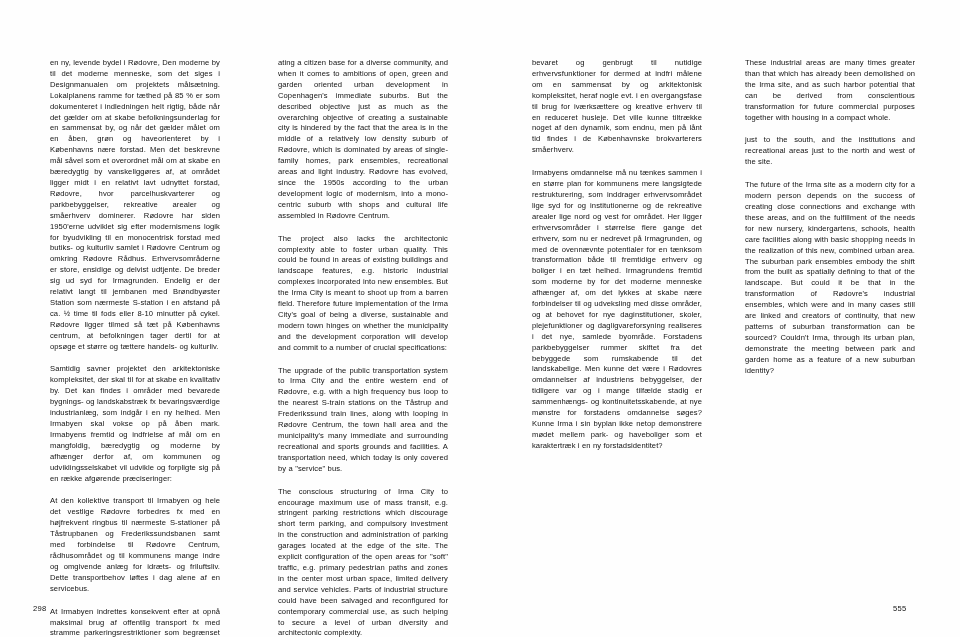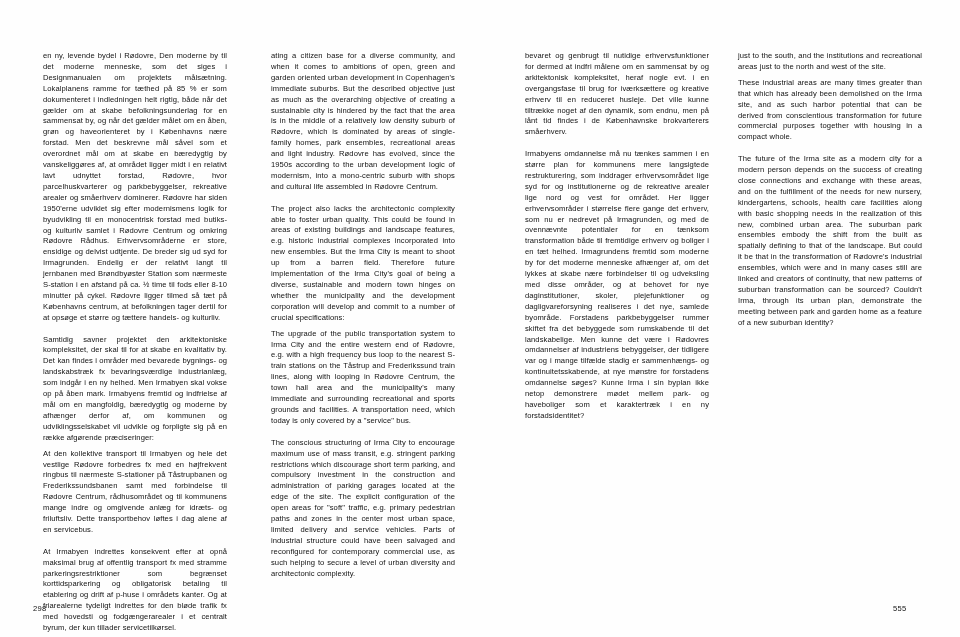--- a/index.html
+++ b/index.html
@@ -20,21 +20,21 @@
     position: absolute;
     top: 46px;
     width: 194px;
     text-align: justify;
     font-size: 7.6px;
     line-height: 10.9px;
     letter-spacing: 0.01em;
     word-spacing: 0.02em;
   }
   .col p {
-    margin: 5px;
+    margin: 12px;
     text-align: justify;
     -webkit-hyphens: auto;
     hyphens: auto;
   }
   .col p.gap {
     margin-top: 10.9px;
   }
   .page-number {
     position: absolute;
     top: 596px;
@@ -68,21 +68,21 @@
     <p>The upgrade of the public transportation system to Irma City and the entire western end of Rødovre, e.g. with a high frequency bus loop to the nearest S-train stations on the Tåstrup and Frederikssund train lines, along with looping in Rødovre Centrum, the town hall area and the municipality's many immediate and surrounding recreational and sports grounds and facilities. A transportation need, which today is only covered by a "service" bus.</p>
     <p class="gap">The conscious structuring of Irma City to encourage maximum use of mass transit, e.g. stringent parking restrictions which discourage short term parking, and compulsory investment in the construction and administration of parking garages located at the edge of the site. The explicit configuration of the open areas for "soft" traffic, e.g. primary pedestrian paths and zones in the center most urban space, limited delivery and service vehicles. Parts of industrial structure could have been salvaged and reconfigured for contemporary commercial use, as such helping to secure a level of urban diversity and architectonic complexity.</p>
   </div>
 
   <div id="col-3" class="col" lang="da">
     <p>bevaret og genbrugt til nutidige erhvervsfunktioner for dermed at indfri målene om en sammensat by og arkitektonisk kompleksitet, heraf nogle evt. i en overgangsfase til brug for iværksættere og kreative erhverv til en reduceret husleje. Det ville kunne tiltrække noget af den dynamik, som endnu, men på lånt tid findes i de Københavnske brokvarterers småerhverv.</p>
     <p class="gap">Irmabyens omdannelse må nu tænkes sammen i en større plan for kommunens mere langsigtede restrukturering, som inddrager erhvervsområdet lige syd for og institutionerne og de rekreative arealer lige nord og vest for området. Her ligger erhvervsområder i størrelse flere gange det erhverv, som nu er nedrevet på Irmagrunden, og med de ovennævnte potentialer for en tænksom transformation både til fremtidige erhverv og boliger i en tæt helhed. Irmagrundens fremtid som moderne by for det moderne menneske afhænger af, om det lykkes at skabe nære forbindelser til og udveksling med disse områder, og at behovet for nye daginstitutioner, skoler, plejefunktioner og dagligvareforsyning realiseres i det nye, samlede byområde. Forstadens parkbebyggelser rummer skiftet fra det bebyggede som rumskabende til det landskabelige. Men kunne det være i Rødovres omdannelser af industriens bebyggelser, der tidligere var og i mange tilfælde stadig er sammenhængs- og kontinuitetsskabende, at nye mønstre for forstadens omdannelse søges? Kunne Irma i sin byplan ikke netop demonstrere mødet mellem park- og haveboliger som et karaktertræk i en ny forstadsidentitet?</p>
   </div>
 
   <div id="col-4" class="col" lang="en">
+    <p>These industrial areas are many times greater than that which has already been demolished on the Irma site, and as such harbor potential that can be derived from conscientious transformation for future commercial purposes together with housing in a compact whole.</p>
     <p>just to the south, and the institutions and recreational areas just to the north and west of the site.</p>
-    <p>These industrial areas are many times greater than that which has already been demolished on the Irma site, and as such harbor potential that can be derived from conscientious transformation for future commercial purposes together with housing in a compact whole.</p>
     <p class="gap">The future of the Irma site as a modern city for a modern person depends on the success of creating close connections and exchange with these areas, and on the fulfillment of the needs for new nursery, kindergartens, schools, health care facilities along with basic shopping needs in the realization of this new, combined urban area. The suburban park ensembles embody the shift from the built as spatially defining to that of the landscape. But could it be that in the transformation of Rødovre's industrial ensembles, which were and in many cases still are linked and creators of continuity, that new patterns of suburban transformation can be sourced? Couldn't Irma, through its urban plan, demonstrate the meeting between park and garden home as a feature of a new suburban identity?</p>
   </div>
 
   <div class="page-number left">298</div>
   <div class="page-number right">555</div>
 
 </div>
 
 </body></html>

